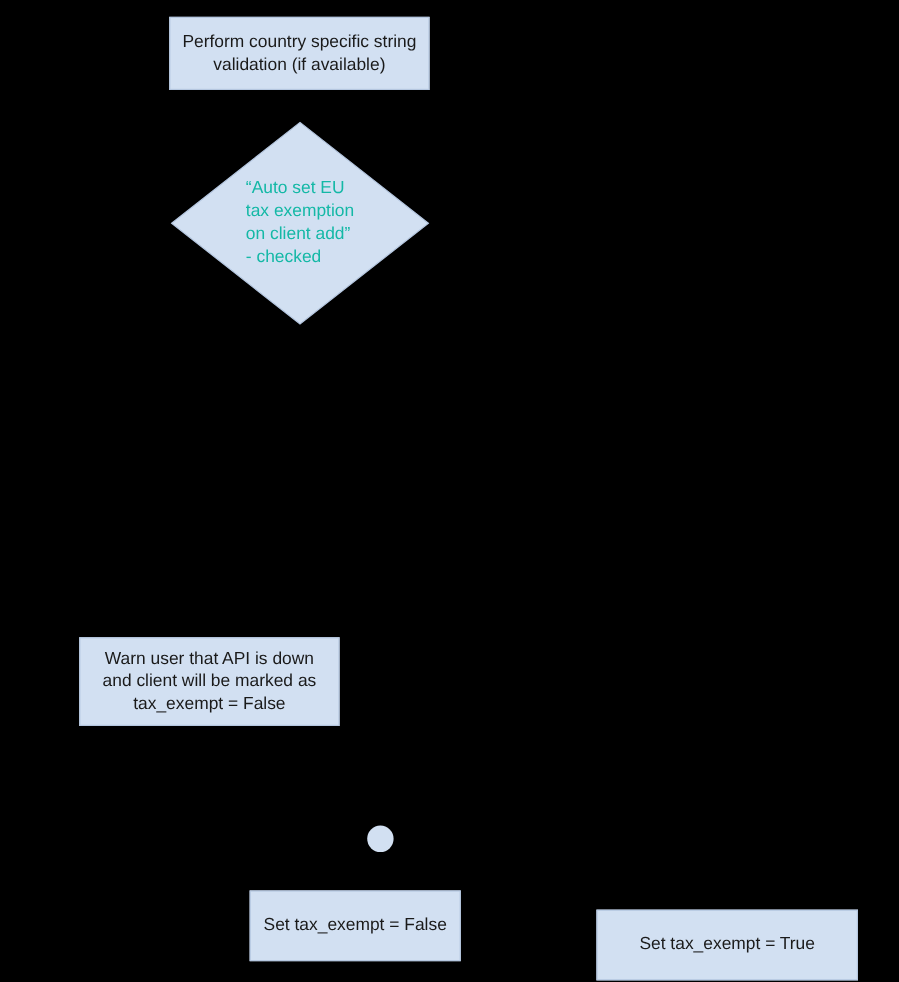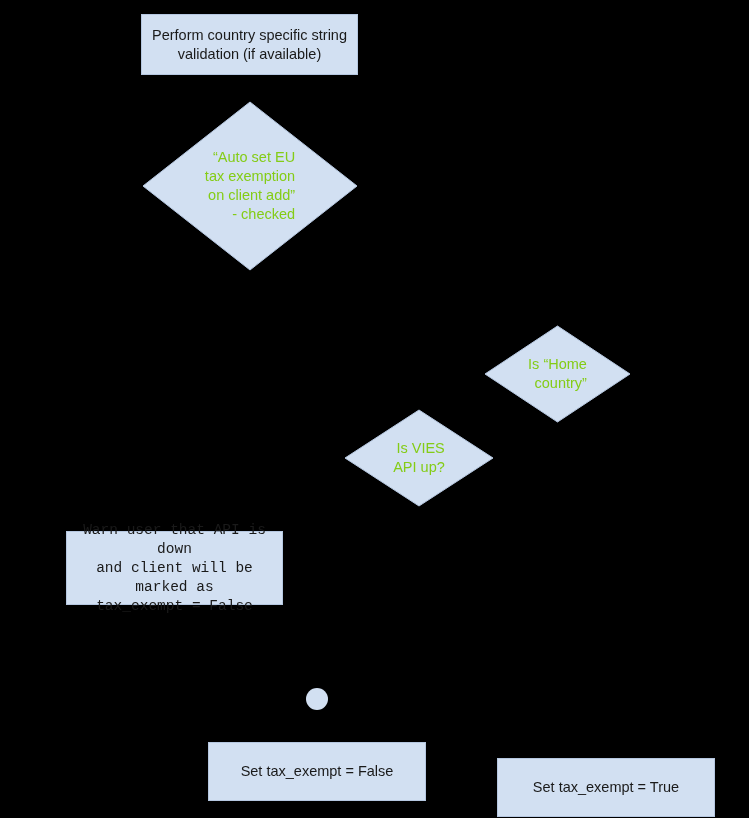--- a/index.html
+++ b/index.html
@@ -50,22 +50,22 @@
   }
   .decision-label {
     position: absolute;
     left: 0;
     top: 0;
     width: 100%;
     height: 100%;
     display: flex;
     align-items: center;
     justify-content: center;
-    text-align: right;
-    color: #84cc16;
+    text-align: left;
+    color: #14b8a6;
     font-size: 14.5px;
     line-height: 19px;
     white-space: pre-line;
     pointer-events: none;
   }
   .dot {
     position: absolute;
     border-radius: 50%;
     background: #d2e0f2;
   }
@@ -84,46 +84,32 @@
     <svg width="216" height="170" viewBox="0 0 216 170">
       <polygon points="108,1 215,85 108,169 1,85" fill="#d2e0f2" stroke="#b5c7e0" stroke-width="1"></polygon>
     </svg>
     <div class="decision-label">“Auto set EU
 tax exemption
 on client add”
 - checked</div>
   </div>
 
 
-  <div class="decision-wrap" style="left:484px; top:325px; width:147px; height:98px;">
-    <svg width="147" height="98" viewBox="0 0 147 98">
-      <polygon points="73.5,1 146,49 73.5,97 1,49" fill="#d2e0f2" stroke="#b5c7e0" stroke-width="1"></polygon>
-    </svg>
-    <div class="decision-label">Is “Home
-country”</div>
-  </div>
 
-  <div class="decision-wrap" style="left:344px; top:409px; width:150px; height:98px;">
-    <svg width="150" height="98" viewBox="0 0 150 98">
-      <polygon points="75,1 149,49 75,97 1,49" fill="#d2e0f2" stroke="#b5c7e0" stroke-width="1"></polygon>
-    </svg>
-    <div class="decision-label">Is VIES
-API up?</div>
-  </div>
 
-  <div class="node process" style="left:66px; top:531px; width:217px; height:74px;font-family:Liberation Mono, monospace;">
+  <div class="node process" style="left:66px; top:531px; width:217px; height:74px;">
     <span>Warn user that API is down
 and client will be marked as
 tax_exempt = False</span>
   </div>
 
 
   <div class="dot" style="left:306px; top:688px; width:22px; height:22px;"></div>
 
-  <div class="node process" style="left:208px; top:742px; width:218px; height:59px;">
+  <div class="node process" style="left:208px; top:742px; width:176px; height:59px;">
     <span>Set tax_exempt = False</span>
   </div>
 
   <div class="node process" style="left:497px; top:742px; width:218px; height:59px;margin-top:16px;">
     <span>Set tax_exempt = True</span>
   </div>
 
 </div>
 
 </body></html>

